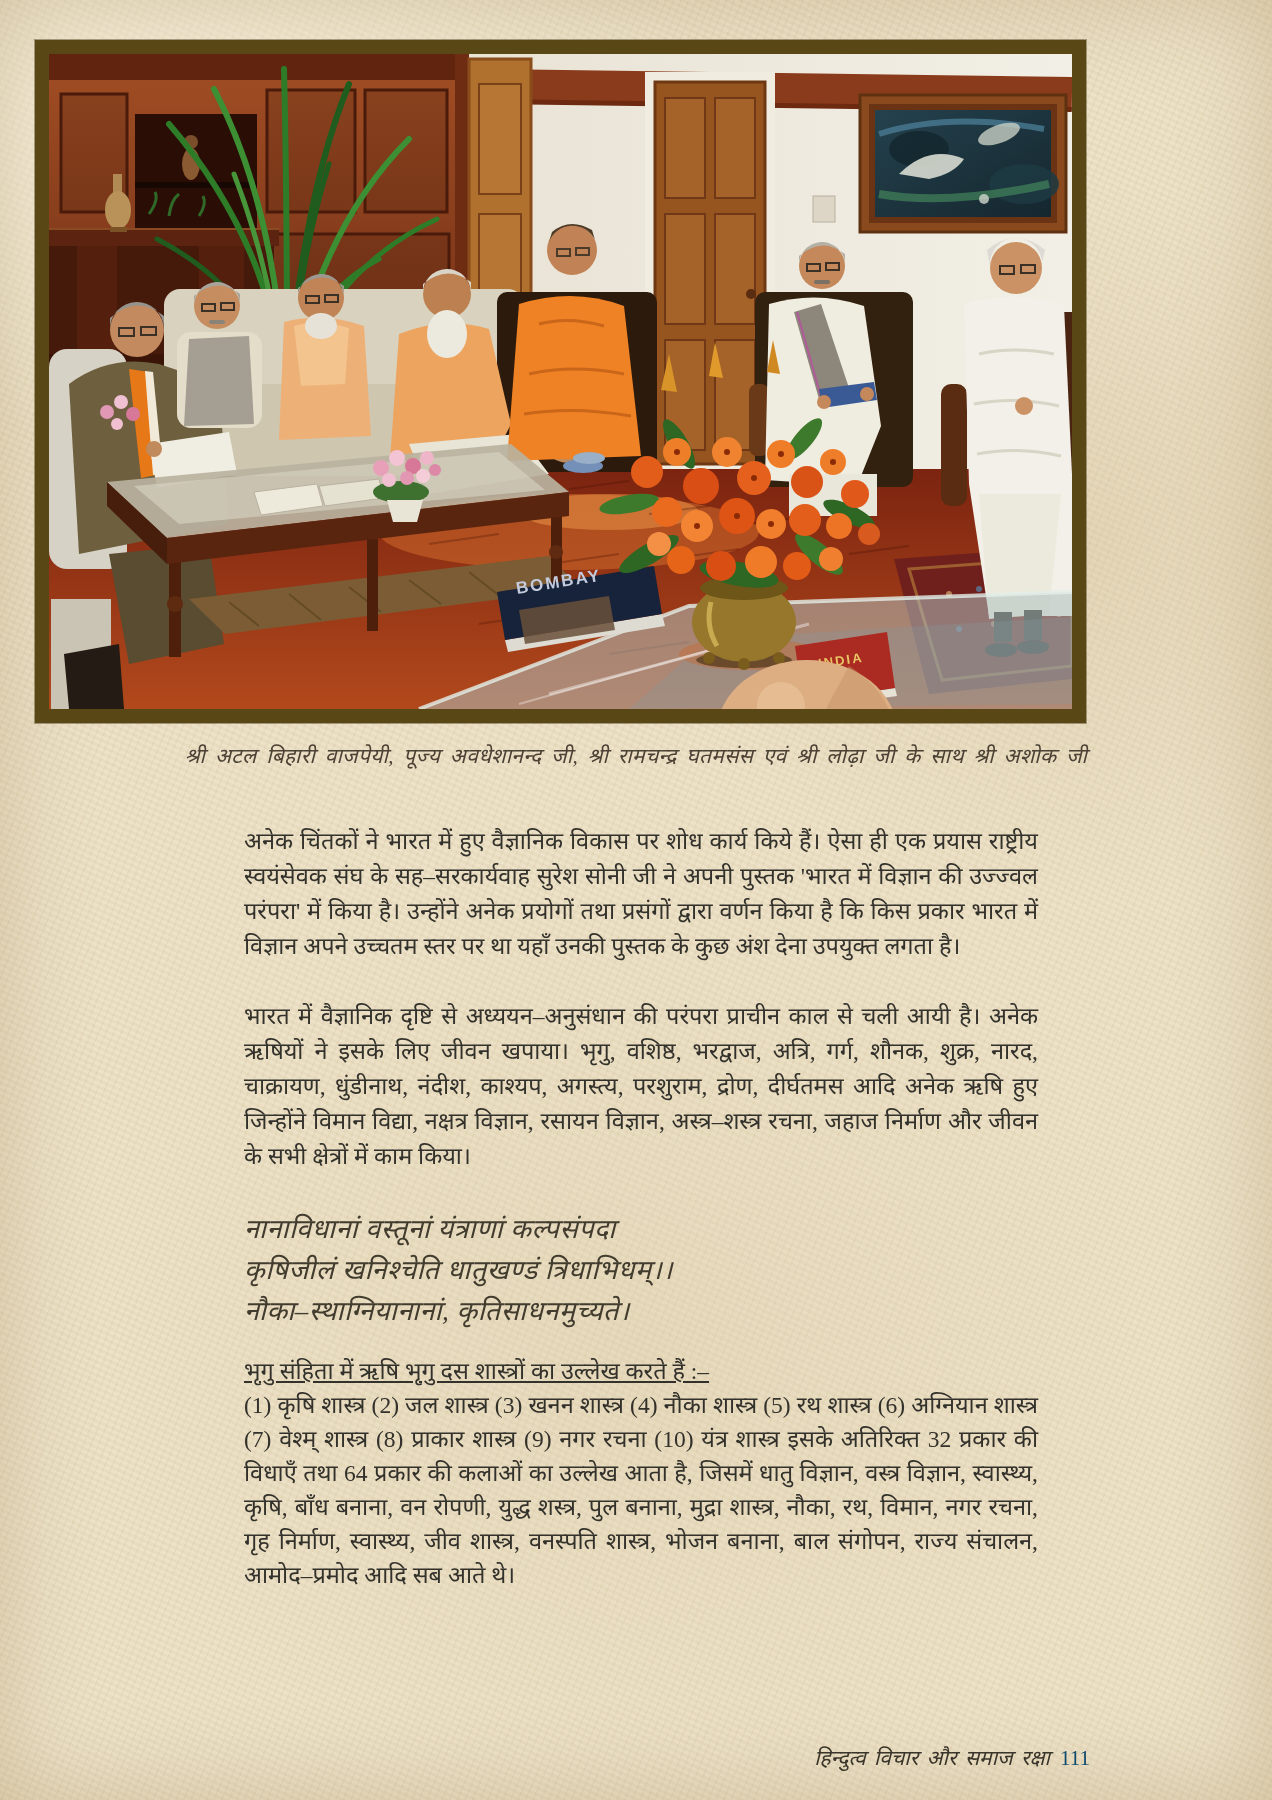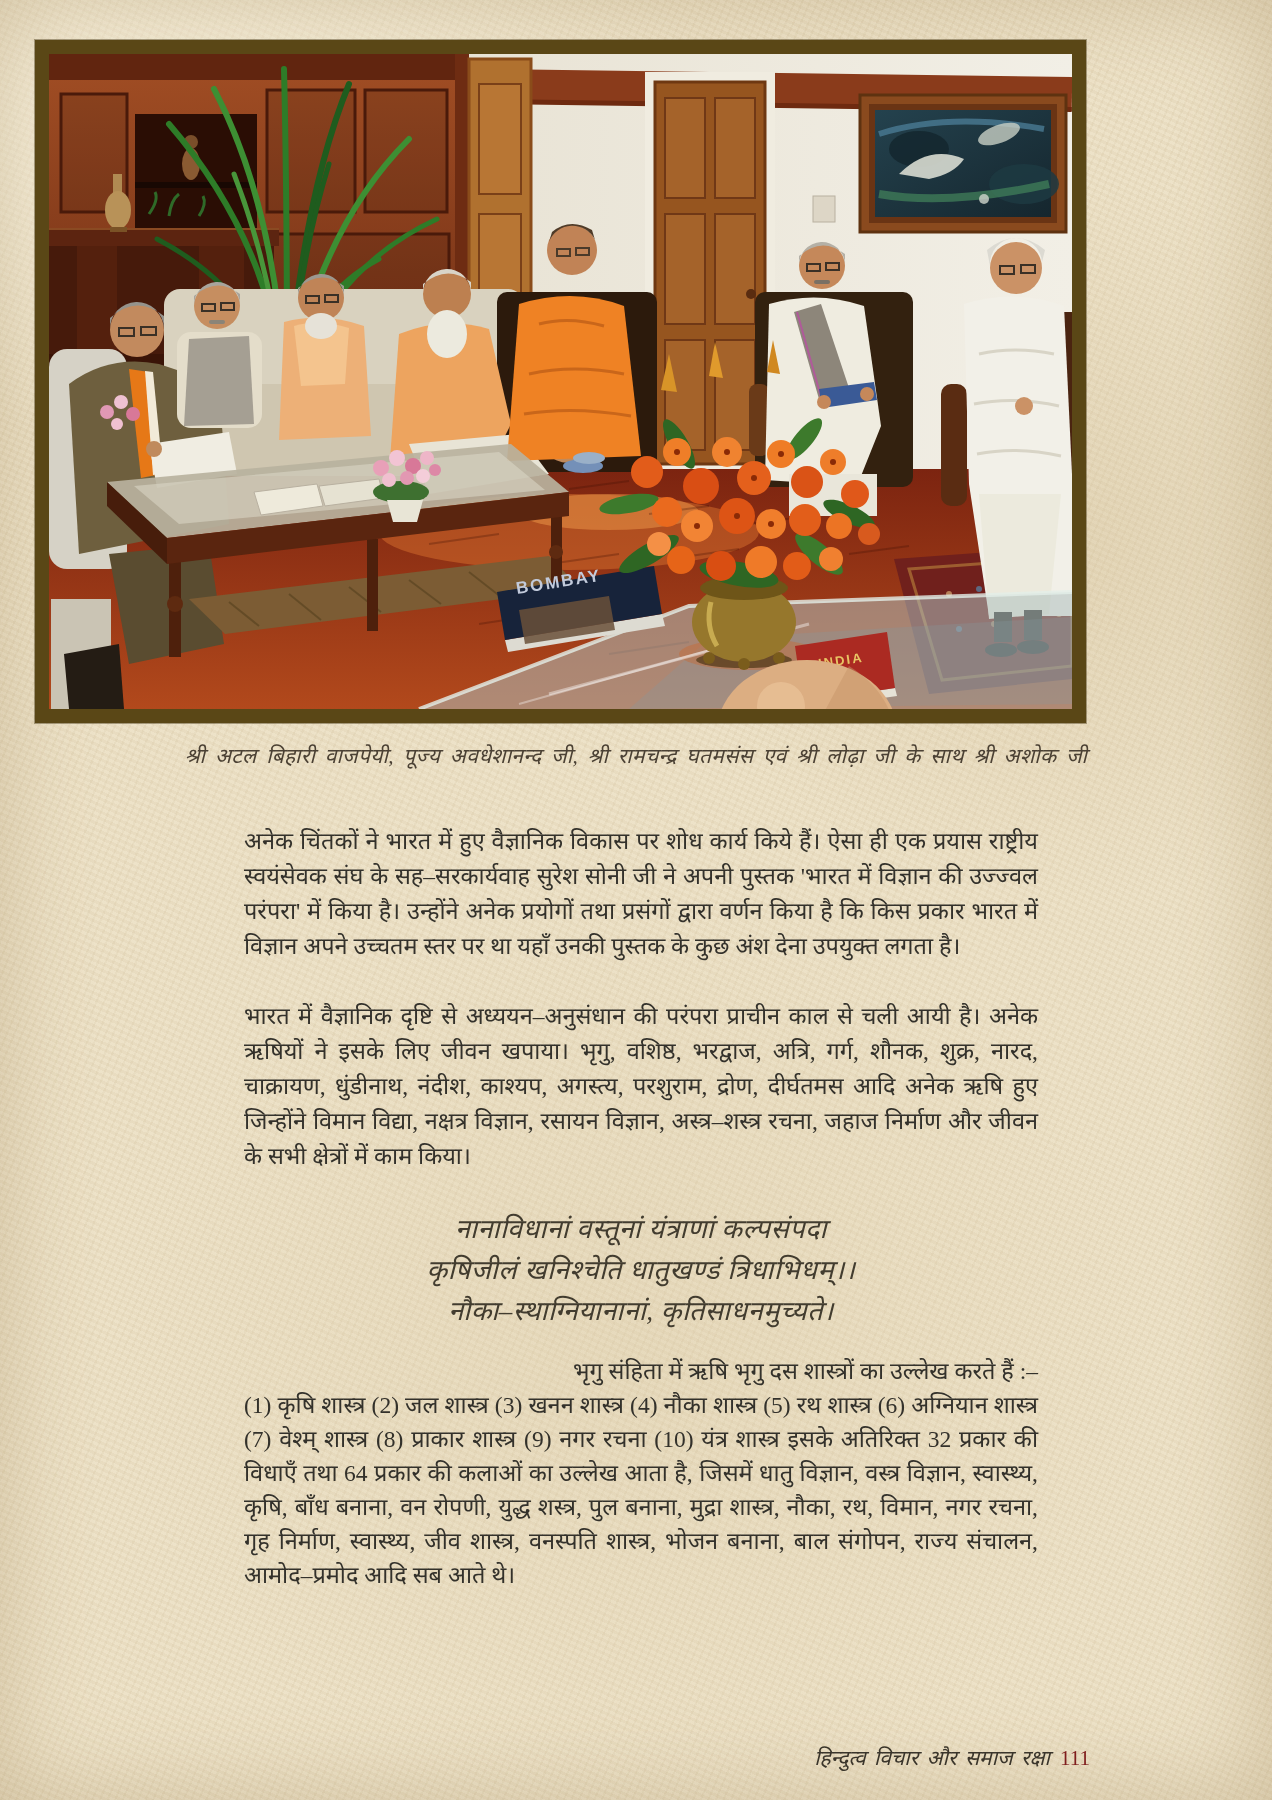--- a/index.html
+++ b/index.html
@@ -25,31 +25,31 @@
   .caption{
     position:absolute;top:741px;left:0;width:100%;text-align:center;
     font-style:italic;font-size:21px;color:#4b4134;word-spacing:4px;letter-spacing:.3px;
   }
   .text-block{
     position:absolute;left:244px;top:824px;width:794px;
     font-size:23.5px;line-height:35px;color:#33312b;text-align:justify;
   }
   .para{margin:0 0 35px 0;}
   .verse{
-    text-align:center;font-style:italic;font-size:27px;line-height:41px;
+    font-style:italic;font-size:27px;line-height:41px;
     color:#423c2f;margin:14px 0 22px 0;letter-spacing:.5px;
   }
   .p3{line-height:34px;margin:0;}
-  .p3-intro{text-align:right;}
+  .p3-intro{text-align:left;text-decoration:underline;}
   .footer{
     position:absolute;top:1743px;right:182px;font-size:21px;color:#3a352b;
     white-space:nowrap;
   }
   .footer .book{font-style:italic;word-spacing:3px;text-align:right;}
-  .footer .pageno{font-style:normal;padding-left:10px;font-size:21px;color:#7f1d1d;}
+  .footer .pageno{font-style:normal;padding-left:10px;font-size:21px;color:#0c4a6e;}
 </style>
 </head>
 <body>
 
 <div class="vignette"></div>
 
 <div class="photo-frame">
 <svg viewBox="0 0 1023 655" preserveAspectRatio="none">
   <defs>
     <linearGradient id="wallG" x1="0" y1="0" x2="1" y2="0">

